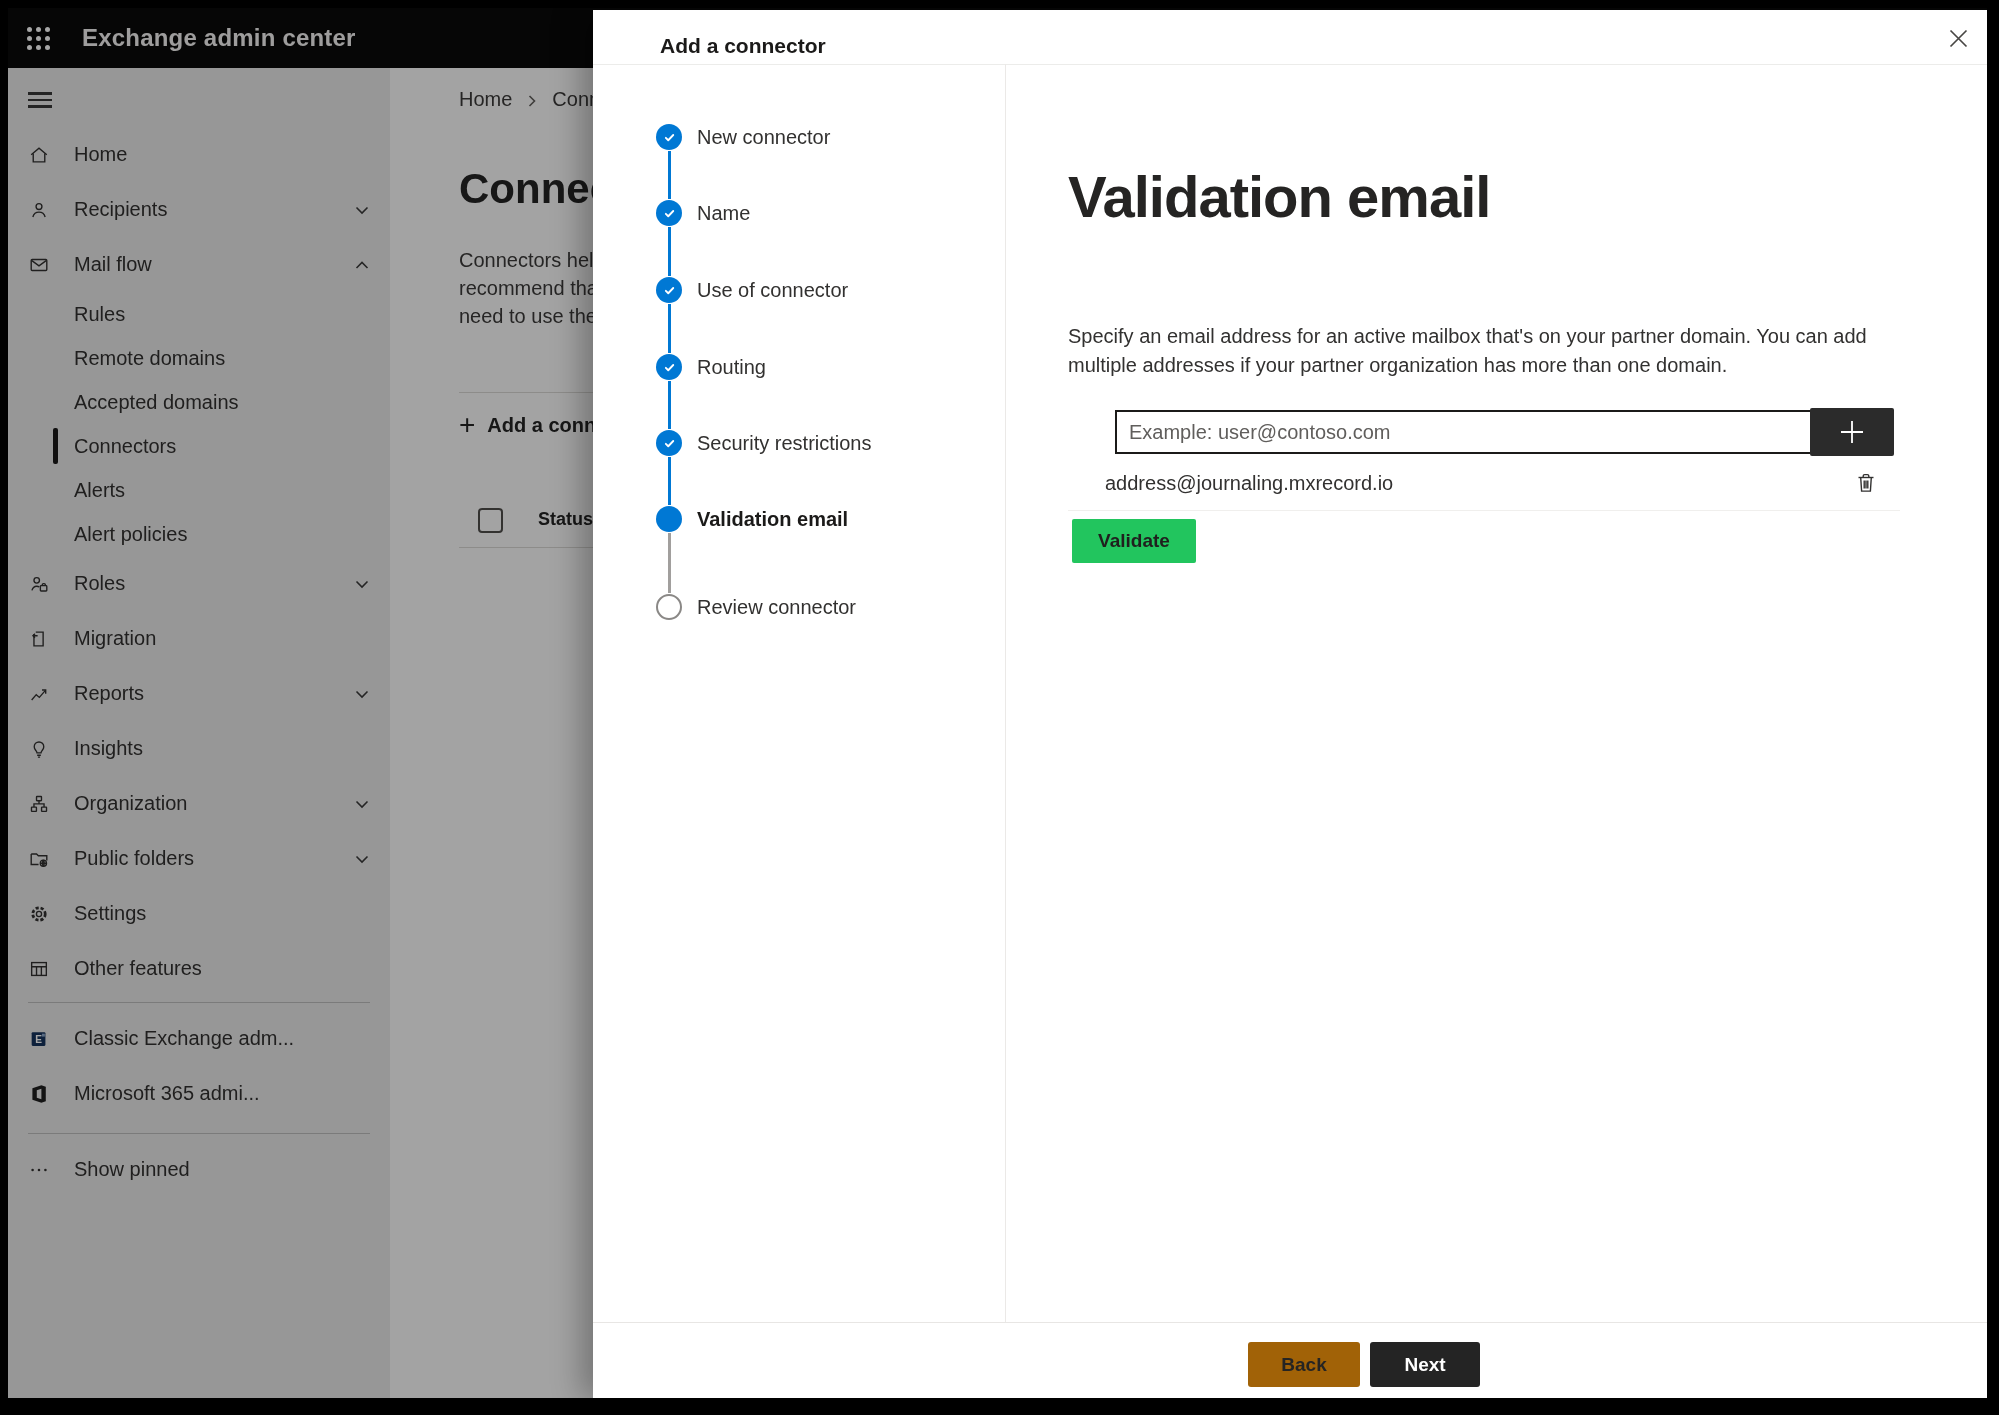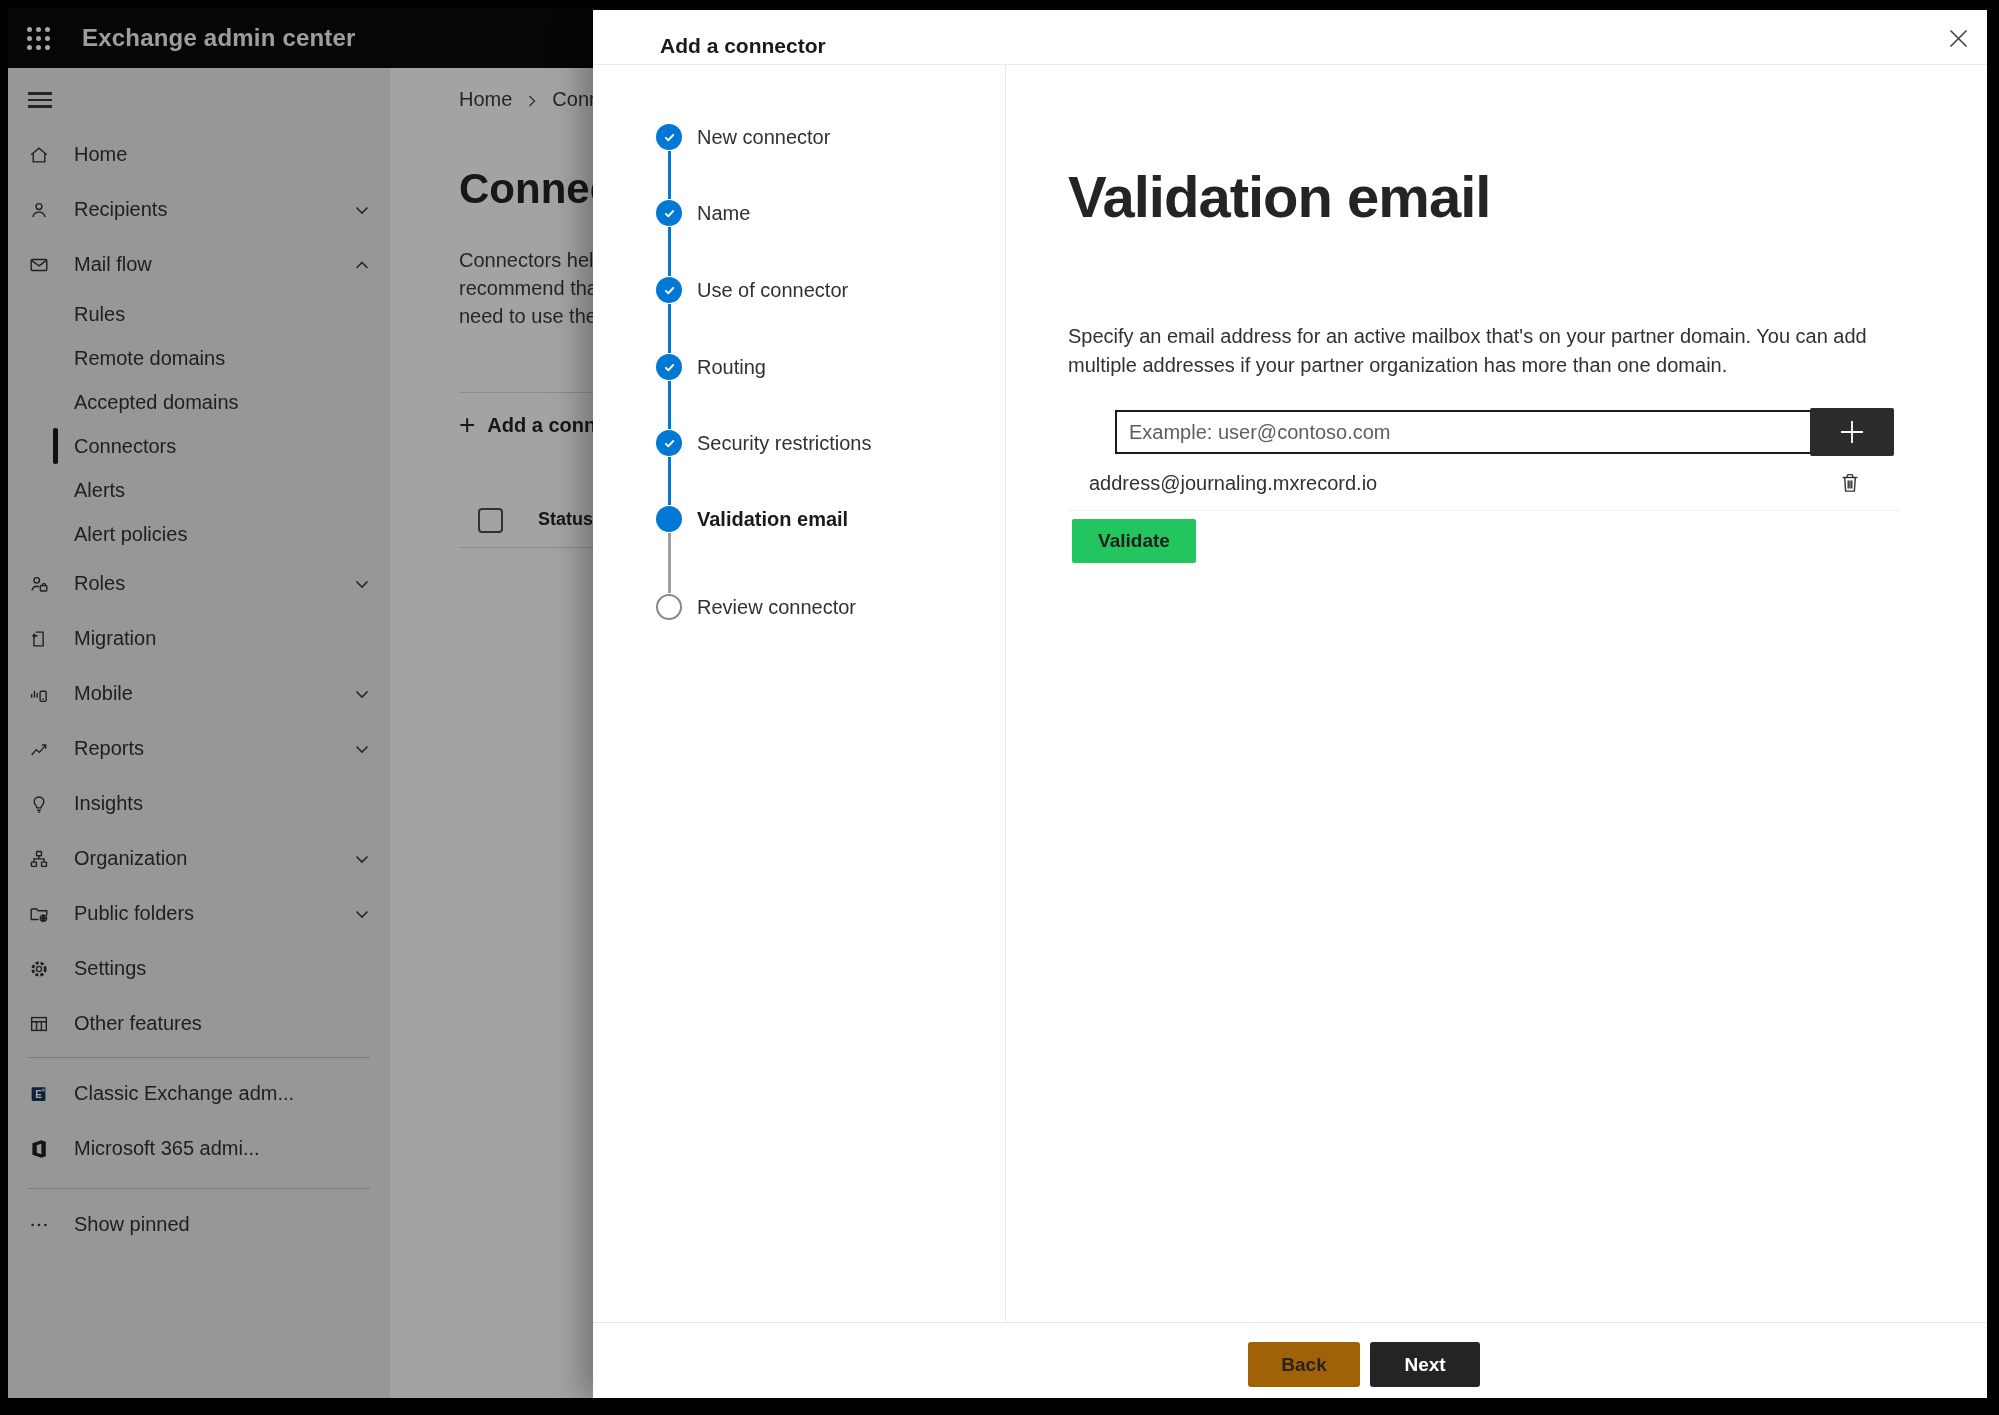--- a/index.html
+++ b/index.html
@@ -65,21 +65,21 @@
   .step-label.current{font-weight:700;color:#1b1a19;}
   .step-line{position:absolute;left:74.5px;width:3px;}
   
   .panel-content{position:absolute;left:475px;top:0;right:0;height:100%;}
   .ve-heading{position:absolute;left:0;top:153px;font-size:58px;font-weight:700;letter-spacing:-1px;color:#252423;white-space:nowrap;}
   .ve-desc{position:absolute;left:0;top:312px;width:835px;font-size:20px;line-height:29px;color:#323130;}
   .ve-input{position:absolute;left:0;top:400px;width:737px;height:44px;box-sizing:border-box;border:2.5px solid #1b1a19;background:#fff;font-size:20px;color:#323130;padding:0 12px;font-family:"Liberation Sans",sans-serif;outline:none;margin-left:47px;}
   .ve-input::placeholder{color:#605e5c;opacity:1;}
   .ve-addbtn{position:absolute;left:742px;top:398px;width:84px;height:48px;background:#2b2b2b;border:none;border-radius:2px;display:flex;align-items:center;justify-content:center;cursor:pointer;color:#fff;}
   .ve-addbtn svg{width:30px;height:30px;display:block;}
-  .email-list{position:absolute;left:0;top:450px;width:832px;}
+  .email-list{position:absolute;left:16px;top:450px;width:832px;}
   .email-row{position:relative;height:46px;display:flex;align-items:center;}
   .email-row .addr{margin-left:21px;font-size:20px;color:#323130;}
   .email-row .trash{position:absolute;left:768px;top:9px;width:28px;height:28px;display:flex;align-items:center;justify-content:center;cursor:pointer;color:#323130;}
   .email-row .trash svg{width:24px;height:24px;display:block;}
   .ve-divider{position:absolute;left:0;top:500px;width:832px;height:1px;background:#f0efed;}
   .ve-validate{position:absolute;left:4px;top:509px;width:124px;height:44px;background:#22c55e;border:none;border-radius:2px;font-size:19px;font-weight:600;color:#201f1e;cursor:pointer;font-family:"Liberation Sans",sans-serif;}
   
   .dlg-footer-divider{position:absolute;left:0;right:0;top:1312px;height:1px;background:#e8e6e4;}
   .btn-back{position:absolute;left:655px;top:1332px;width:112px;height:45px;background:#a16207;border:none;border-radius:3px;font-size:19px;font-weight:600;color:#252423;cursor:pointer;font-family:"Liberation Sans",sans-serif;}
   .btn-next{position:absolute;left:777px;top:1332px;width:110px;height:45px;background:#242424;border:none;border-radius:3px;font-size:19px;font-weight:600;color:#fff;cursor:pointer;font-family:"Liberation Sans",sans-serif;}
@@ -205,36 +205,20 @@
         <div class="nav-item">
 
     <span class="icon-slot">
             <svg viewBox="0 0 24 24" fill="none" stroke="currentColor" stroke-width="1.5">
               <path d="M8.5 4.5h8v15h-10v-13"></path>
               <path d="M5.5 8.5h5M7.6 6.3 5.4 8.5l2.2 2.2"></path>
             </svg>
           </span>
     <span class="label">Migration</span>
 
-  </div>
-        <div class="nav-item">
-
-    <span class="icon-slot">
-            <svg viewBox="0 0 24 24" fill="none" stroke="currentColor" stroke-width="1.5">
-              <path d="M4 16v-4M7 16V8.5M10 16v-5.5"></path>
-              <rect x="13.2" y="9" width="6.6" height="11" rx="1.2"></rect>
-              <path d="M15.6 17.6h1.8"></path>
-            </svg>
-          </span>
-    <span class="label">Mobile</span>
-    <span class="chev">
-            <svg viewBox="0 0 20 20" fill="none" stroke="currentColor" stroke-width="1.6">
-              <path d="M4.5 7.5l5.5 5.5 5.5-5.5"></path>
-            </svg>
-          </span>
   </div>
         <div class="nav-item">
 
     <span class="icon-slot">
             <svg viewBox="0 0 24 24" fill="none" stroke="currentColor" stroke-width="1.5">
               <path d="M4 18.5 9 12.7l3.4 3L19 8"></path>
               <path d="M15.3 7.6H19.3V11.6"></path>
             </svg>
           </span>
     <span class="label">Reports</span>

